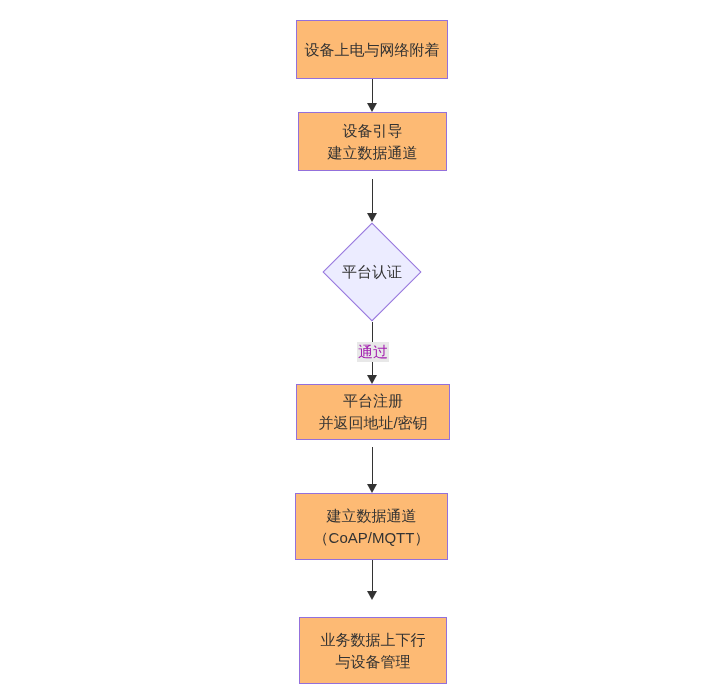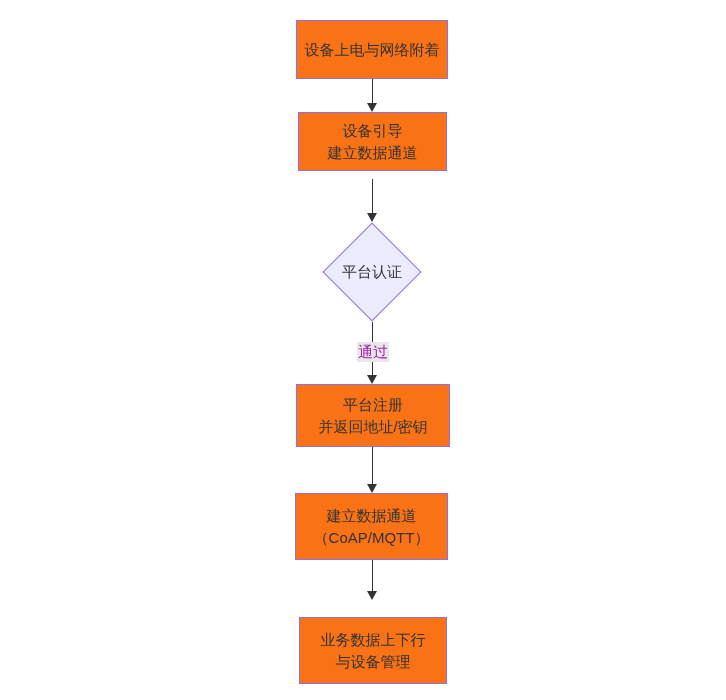--- a/index.html
+++ b/index.html
@@ -11,21 +11,21 @@
     position: relative;
     width: 726px;
     height: 700px;
     background: #ffffff;
     overflow: hidden;
     font-family: "Liberation Sans", "DejaVu Sans", sans-serif;
     color: #333333;
   }
   .node {
     position: absolute;
-    background: #f97316;
+    background: #fdba74;
     border: 1px solid #9370DB;
     box-sizing: border-box;
     display: flex;
     flex-direction: column;
     align-items: center;
     justify-content: center;
     text-align: center;
     font-size: 15px;
     line-height: 22px;
     color: #333333;
@@ -100,21 +100,21 @@
 
   <div class="diamond-wrap" style="left:322px; top:222px; width:100px; height:100px;">
     <div class="diamond-shape"></div>
     <div class="diamond-label">平台认证</div>
   </div>
 
   <div class="edge-line" style="left:371.5px; top:322px; height:53px;"></div>
   <div class="edge-label" style="left:357px; top:342px; width:30px; height:20px;">通过</div>
   <div class="arrowhead" style="left:367px; top:375px;"></div>
 
-  <div class="node" style="left:296px; top:384px; width:154px; height:63px;">
+  <div class="node" style="left:296px; top:384px; width:154px; height:56px;">
     <div>平台注册</div>
     <div>并返回地址/密钥</div>
   </div>
 
   <div class="edge-line" style="left:371.5px; top:447px; height:37px;"></div>
   <div class="arrowhead" style="left:367px; top:484px;"></div>
 
   <div class="node" style="left:295px; top:493px; width:153px; height:67px;">
     <div>建立数据通道</div>
     <div>（CoAP/MQTT）</div>

